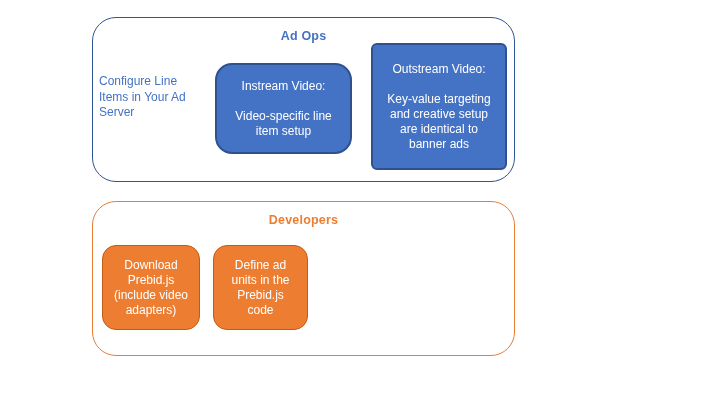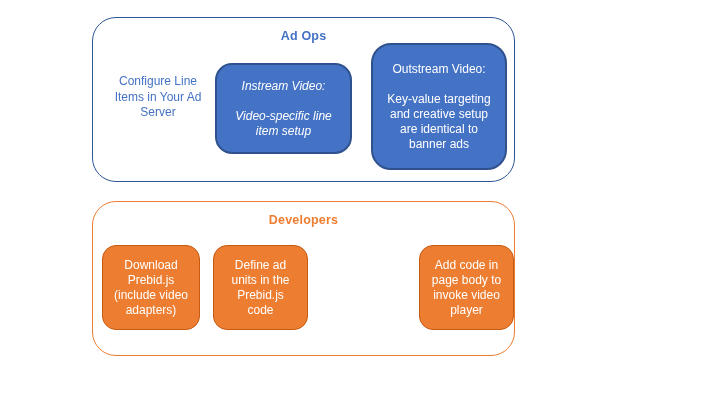--- a/index.html
+++ b/index.html
@@ -51,21 +51,21 @@
   .orange-title { color: #ED7D31; }
 
   .note {
     position: absolute;
     left: 6px;
     top: 56px;
     width: 118px;
     color: #4472C4;
     font-size: 12px;
     line-height: 15.5px;
-    text-align: center;
+    text-align: left;
     white-space: pre-line;
   }
 
   .shape {
     position: absolute;
     box-sizing: border-box;
     display: flex;
     align-items: center;
     justify-content: center;
     text-align: center;
@@ -79,22 +79,22 @@
     border: 2px solid #2F528F;
     border-radius: 17px;
   }
   .orange-box {
     background: #ED7D31;
     border: 1.5px solid #C55A11;
     border-radius: 14px;
   }
 
   
-  .instream  { left: 122px; top: 45px; width: 137px; height: 91px; font-style: italic; }
-  .outstream { left: 278px; top: 25px; width: 136px; height: 127px; border-radius: 20px; }
+  .instream  { left: 122px; top: 45px; width: 137px; height: 91px; }
+  .outstream { left: 278px; top: 25px; width: 136px; height: 127px; border-radius: 6px; }
 
   
   .step1 { left: 9px;   top: 43px; width: 98px; height: 85px; }
   .step2 { left: 120px; top: 43px; width: 95px; height: 85px; }
   .step3 { left: 223px; top: 43px; width: 98px; height: 85px; }
   .step4 { left: 326px; top: 43px; width: 95px; height: 85px; }
 </style>
 </head>
 <body>
 
@@ -120,19 +120,15 @@
   <div class="group orange-group">
     <div class="group-title orange-title">Developers</div>
     <div class="shape orange-box step1">Download
 Prebid.js
 (include video
 adapters)</div>
     <div class="shape orange-box step2">Define ad
 units in the
 Prebid.js
 code</div>
-    <div class="shape orange-box step4">Add code in
-page body to
-invoke video
-player</div>
   </div>
 
 </div>
 
 </body></html>

